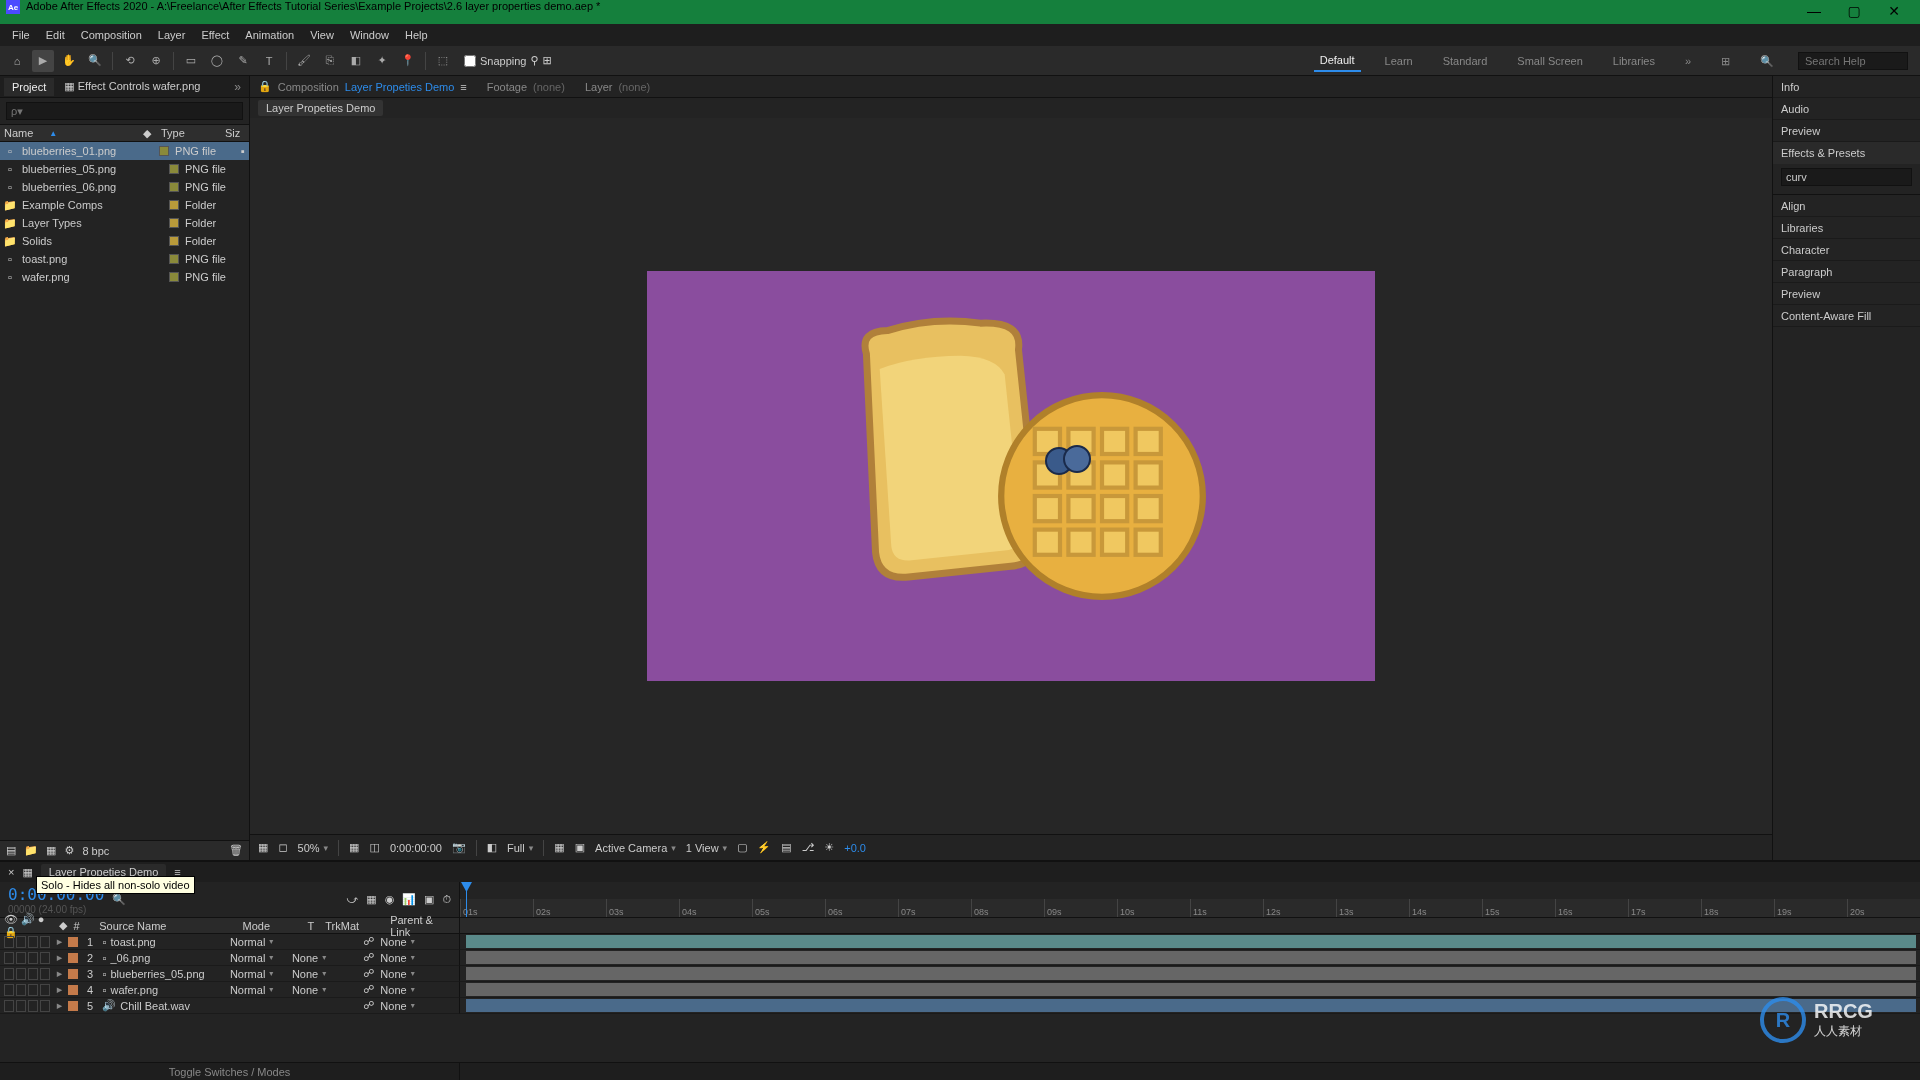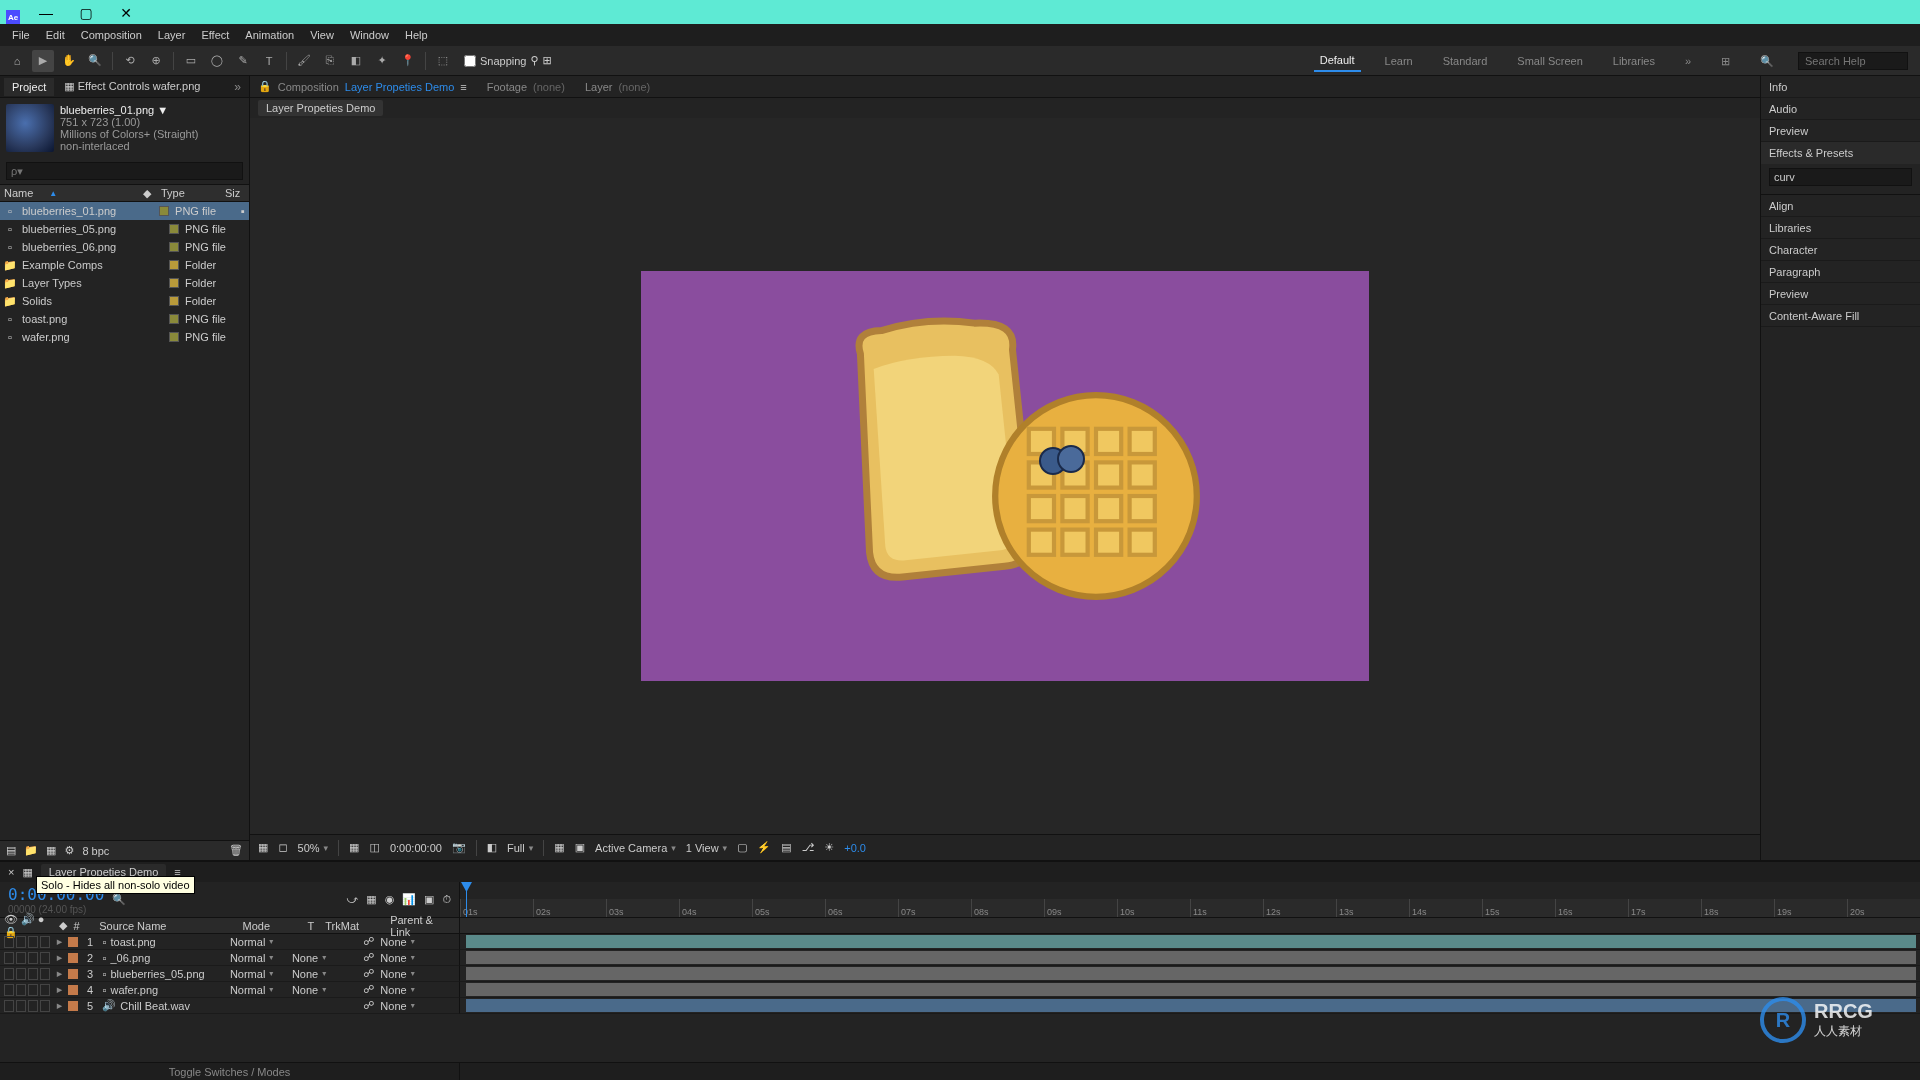--- a/index.html
+++ b/index.html
@@ -1,17 +1,17 @@
 <!DOCTYPE html>
 <html><head>
 <meta charset="utf-8">
 <style>
 *{margin:0;padding:0;box-sizing:border-box;font-family:"Segoe UI",Tahoma,sans-serif;font-size:11px;color:#ccc;user-select:none}
 body{background:#1e1e1e;width:1920px;height:1080px;overflow:hidden;position:relative}
-.titlebar{height:24px;background:#5eead4;display:flex;align-items:flex-end;padding:0 6px;color:#000}
+.titlebar{height:24px;background:#15803d;display:flex;align-items:flex-start;padding:0 6px;color:#000}
 .titlebar .ae-logo{width:14px;height:14px;background:#4b4bff;margin-right:6px;display:flex;align-items:center;justify-content:center;color:#fff;font-size:8px;font-weight:bold}
 .titlebar .title{color:#000;flex:1}
 .titlebar .win-btn{width:40px;height:22px;display:flex;align-items:center;justify-content:center;color:#000;font-size:14px}
 .menubar{height:22px;background:#1e1e1e;display:flex;align-items:center;padding:0 4px}
 .menubar span{padding:0 8px;color:#ccc}
 .toolbar{height:30px;background:#2a2a2a;border-bottom:1px solid #111;display:flex;align-items:center;padding:0 6px;gap:4px}
 .tool{width:22px;height:22px;display:flex;align-items:center;justify-content:center;color:#aaa;border-radius:2px}
 .tool.sel{background:#444}
 .tool-sep{width:1px;height:18px;background:#444;margin:0 2px}
 .snap-box{display:flex;align-items:center;gap:4px;padding:0 6px;color:#aaa}
@@ -54,21 +54,21 @@
 .canvas{width:728px;height:410px;background:#8a4d9e;display:flex;align-items:center;justify-content:center;position:relative}
 .toast{width:240px;height:280px;position:absolute;left:180px;top:40px;transform:rotate(-6deg)}
 .toast svg{width:100%;height:100%}
 .waffle{width:210px;height:210px;position:absolute;left:350px;top:120px}
 .waffle svg{width:100%;height:100%}
 .blueberry{width:48px;height:36px;position:absolute;left:398px;top:170px}
 .viewer-foot{height:26px;background:#232323;border-top:1px solid #111;display:flex;align-items:center;gap:10px;padding:0 8px;color:#aaa}
 .viewer-foot .sep{width:1px;height:16px;background:#444}
 .viewer-foot .dd{display:flex;align-items:center;gap:4px}
 .viewer-foot .dd::after{content:"▾";font-size:9px;color:#888}
-.right-col{width:160px;background:#232323;border-left:1px solid #111;display:flex;flex-direction:column}
+.right-col{width:148px;background:#232323;border-left:1px solid #111;display:flex;flex-direction:column}
 .r-panel{border-bottom:1px solid #111}
 .r-title{height:22px;display:flex;align-items:center;padding:0 8px;color:#ccc;background:#2a2a2a}
 .r-body{padding:4px 8px}
 .r-search{width:100%;background:#1a1a1a;border:1px solid #111;color:#ccc;padding:2px 4px;margin-bottom:4px}
 .r-tree{font-size:10px;line-height:15px}
 .r-tree .lvl1{padding-left:8px}
 .r-tree .lvl2{padding-left:20px}
 .r-tree .lvl3{padding-left:32px}
 .r-tree .hit{background:#5a7a9a;padding:0 2px;border-radius:2px}
 .right-panels-list div{height:22px;display:flex;align-items:center;padding:0 8px;color:#ccc;border-bottom:1px solid #1a1a1a}
@@ -114,20 +114,21 @@
 .search-help{background:#1a1a1a;border:1px solid #111;color:#888;padding:2px 6px;width:110px}
 .watermark-logo{position:absolute;right:40px;bottom:30px;width:120px;height:60px;opacity:.8;display:flex;align-items:center;gap:8px}
 .watermark-logo .circ{width:46px;height:46px;border:4px solid #2d8ceb;border-radius:50%;display:flex;align-items:center;justify-content:center;color:#2d8ceb;font-size:20px;font-weight:bold}
 .watermark-logo .txt{color:#fff;font-size:20px;font-weight:bold}
 </style>
 </head>
 <body>
 
 <div class="titlebar">
   <div class="ae-logo">Ae</div>
+  <div class="title">Adobe After Effects 2020 - A:\Freelance\After Effects Tutorial Series\Example Projects\2.6 layer properties demo.aep *</div>
   <div class="win-btn">—</div>
   <div class="win-btn">▢</div>
   <div class="win-btn">✕</div>
 </div>
 
 <div class="menubar">
   <span>File</span>
   <span>Edit</span>
   <span>Composition</span>
   <span>Layer</span>
@@ -182,29 +183,20 @@
 
   <div class="left-col">
     <div class="panel-tabs">
       <div class="tab active">Project</div>
       <div class="tab">
         <span>▦</span>
         <span>Effect Controls wafer.png</span>
       </div>
       <div class="x">»</div>
     </div>
-    <div class="proj-head">
-      <div class="proj-thumb"></div>
-      <div class="proj-meta">
-        <div class="name">blueberries_01.png ▼</div>
-        <div class="dim">751 x 723 (1.00)</div>
-        <div class="dim">Millions of Colors+ (Straight)</div>
-        <div class="dim">non-interlaced</div>
-      </div>
-    </div>
     <div class="search-row">
       <input placeholder="ρ▾" style="">
     </div>
     <div class="proj-cols">
       <div class="name-col">
           <span>Name</span>
           <span class="tri">▲</span>
         </div>
       <div style="width:14px">◆</div>
       <div style="width:60px">Type</div>

